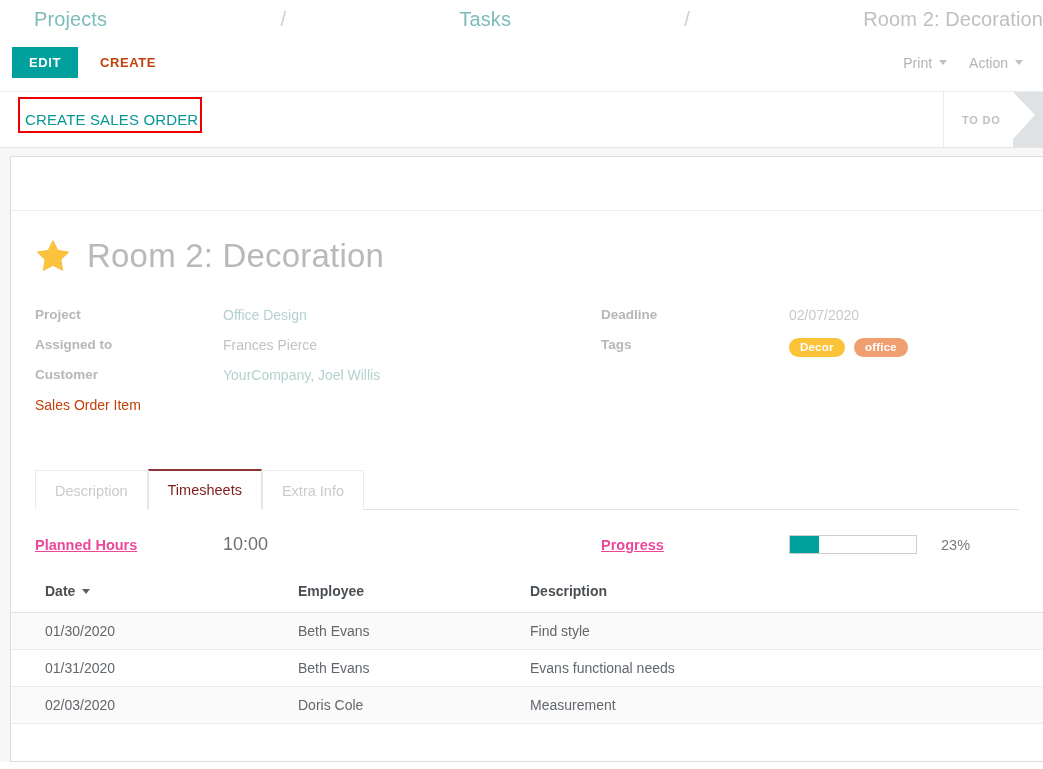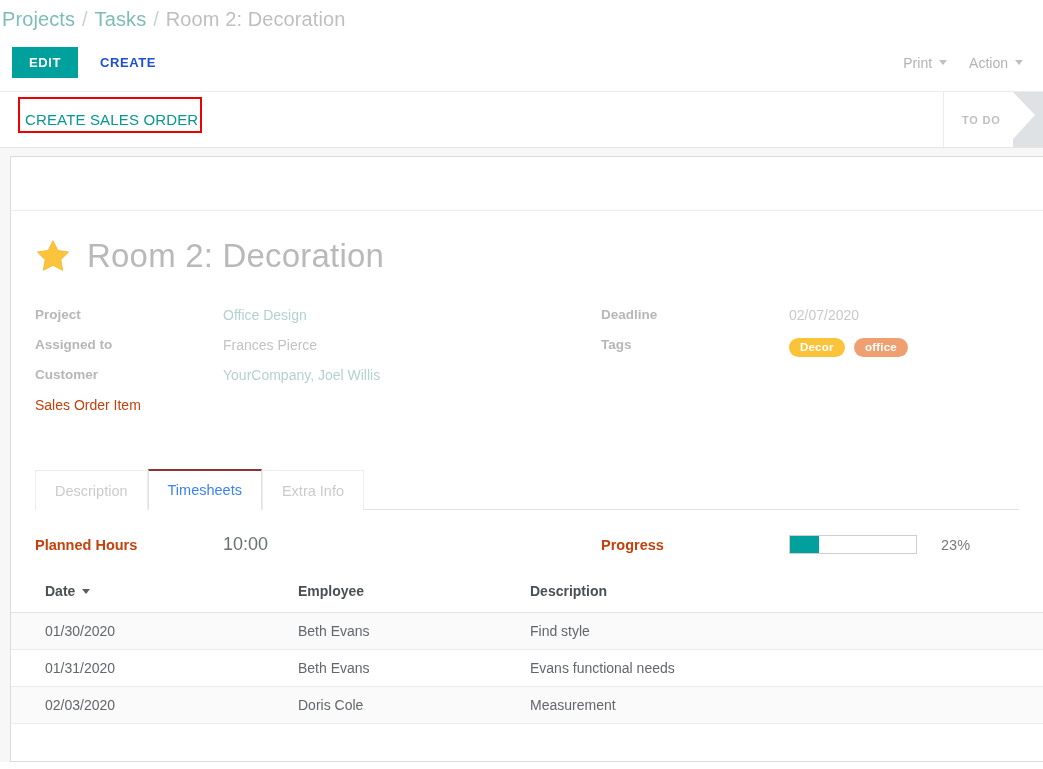--- a/index.html
+++ b/index.html
@@ -8,24 +8,25 @@
     width: 1043px;
     height: 769px;
     background: #ffffff;
     font-family: "Liberation Sans", sans-serif;
     overflow: hidden;
   }
 
   
   .breadcrumb-bar {
     height: 34px;
-    padding: 4px 0 0 2px;
-    display: flex;
-    align-items: center;
-    background: #ffffff;
+    padding: 4px 0 0 34px;
+    display: flex;
+    align-items: center;
+    background: #ffffff;
+    justify-content: space-between;
   }
   .bc-link {
     font-size: 20px;
     color: #7dbcb8;
     letter-spacing: .1px;
   }
   .bc-sep {
     font-size: 20px;
     color: #c8d2d1;
     margin: 0 7px;
@@ -52,21 +53,21 @@
     font-weight: 700;
     letter-spacing: .6px;
     padding: 9px 17px;
     line-height: 1;
     cursor: pointer;
     font-family: "Liberation Sans", sans-serif;
   }
   .btn-create {
     background: transparent;
     border: none;
-    color: #1d4ed8;
+    color: #c2410c;
     font-size: 13px;
     font-weight: 700;
     letter-spacing: .6px;
     padding: 9px 14px;
     margin-left: 8px;
     cursor: pointer;
     font-family: "Liberation Sans", sans-serif;
     text-align: center;
   }
   .cp-right {
@@ -239,21 +240,21 @@
     padding: 12px 19px 11px 19px;
     color: #cbcbcb;
     background: #ffffff;
     border: 1px solid #ececec;
     border-bottom: none;
     margin-bottom: -1px;
     cursor: pointer;
     white-space: nowrap;
   }
   .tab.active {
-    color: #3b82f6;
+    color: #7f1d1d;
     border: 1px solid #e2e2e2;
     border-top: 2px solid #8c3438;
     border-bottom: 1px solid #ffffff;
     padding-top: 11px;
     position: relative;
     z-index: 2;
   }
 
   
   .tab-pane { padding: 0 0 0 0; }
@@ -261,21 +262,22 @@
     display: flex;
     padding: 24px 24px 22px 24px;
   }
   .hours-col { width: 50%; display: flex; align-items: center; }
   .hours-col.right { padding-left: 74px; }
   .hlabel {
     width: 188px;
     flex: 0 0 188px;
     font-size: 14.5px;
     font-weight: 700;
-    color: #c2410c;
+    color: #ec4899;
+    text-decoration: underline;
   }
   .hvalue { font-size: 18px; color: #6b7075; }
   .progress-track {
     width: 128px;
     height: 19px;
     border: 1px solid #cfcfcf;
     background: #ffffff;
     position: relative;
     overflow: hidden;
   }

